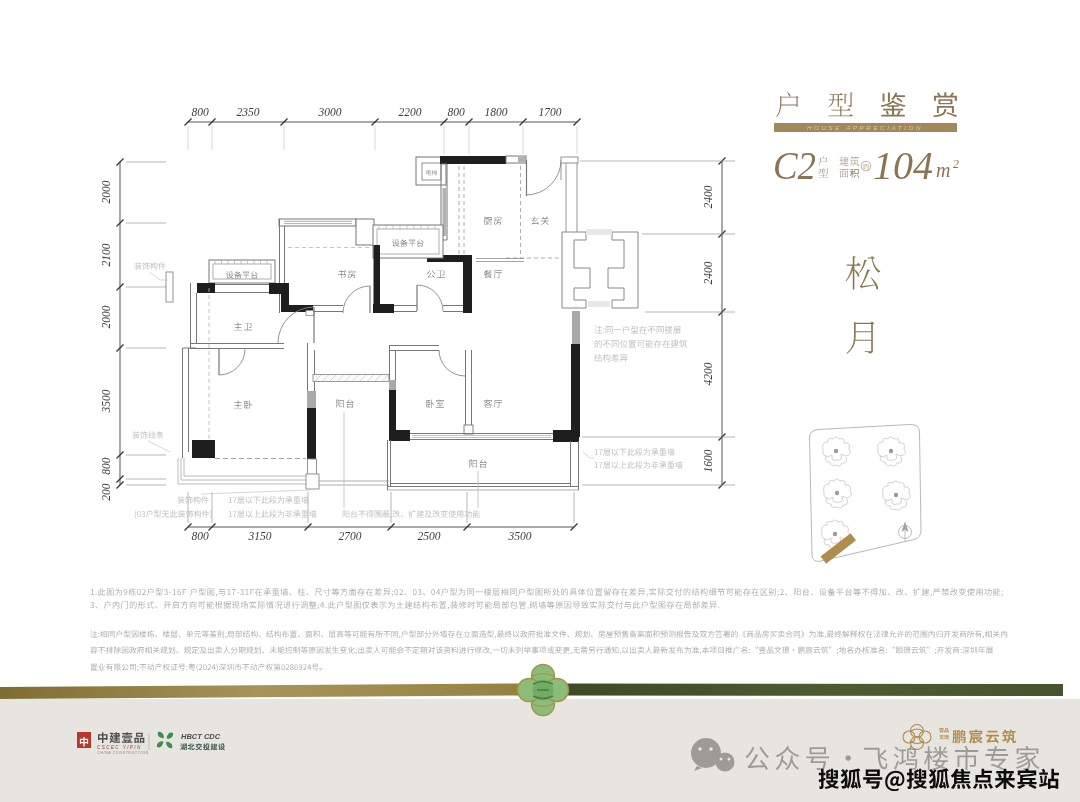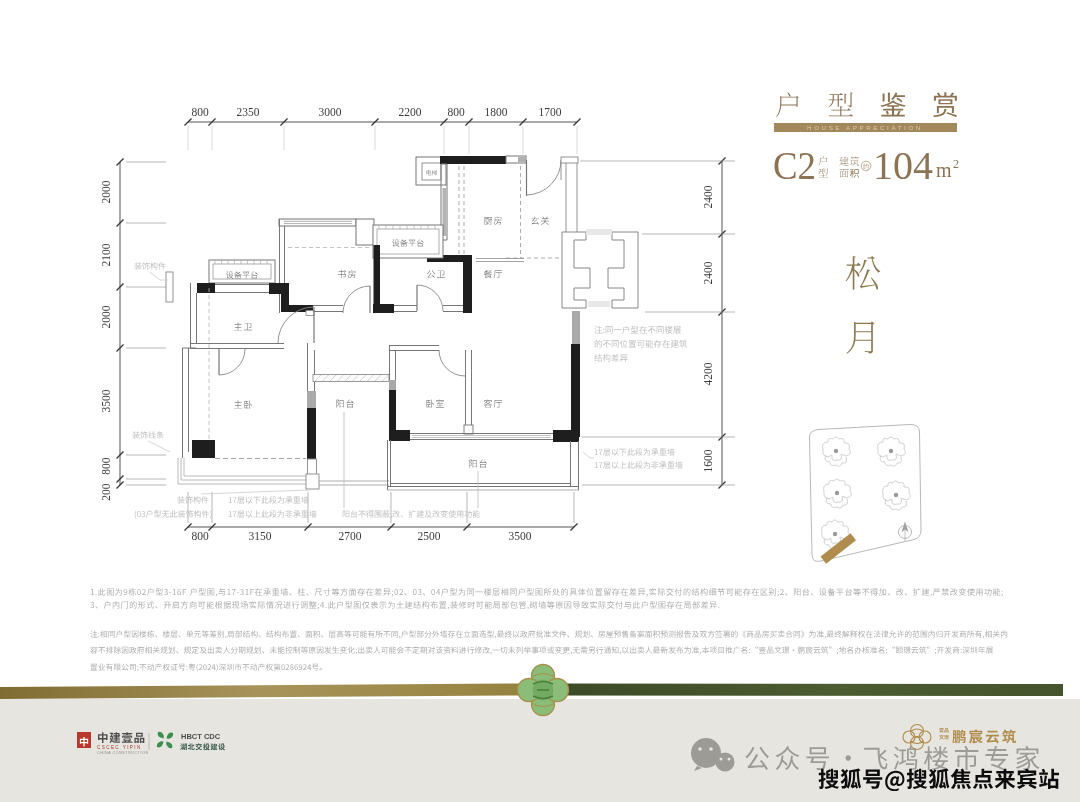--- a/index.html
+++ b/index.html
@@ -1,14 +1,14 @@
 <!DOCTYPE html>
 <html><head><meta charset="utf-8"><style>
 html,body{margin:0;padding:0;background:#fff;}
-#pg{position:relative;width:1080px;height:802px;overflow:hidden;font-family:"Liberation Sans",sans-serif;}
+#pg{position:relative;width:1080px;height:802px;overflow:hidden;font-family:"Liberation Sans",sans-serif;font-style:italic;}
 </style></head>
 <body>
 <div id="pg">
 <svg width="1080" height="802" viewBox="0 0 1080 802">
 <defs>
         <path id="g0" d="M466 425V250H186V425ZM515 425H809V250H515ZM466 471H186V641H466ZM515 471V641H809V471ZM135 688V139H186V203H466V66C466 -30 494 -53 591 -53C614 -53 807 -53 831 -53C928 -53 944 -3 955 145C940 149 919 158 906 168C899 31 889 -5 831 -5C790 -5 623 -5 591 -5C528 -5 515 8 515 64V203H858V688H515V835H466V688Z"></path>
         <path id="g1" d="M207 835V638H56V592H200C169 446 102 276 37 187C48 178 61 158 67 144C119 218 171 346 207 472V-72H253V484C284 433 324 362 339 330L371 368C353 396 280 510 253 545V592H364V638H253V835ZM629 440V310H445L461 440ZM422 483C416 415 405 323 394 267H603C539 165 430 66 330 18C339 9 354 -8 362 -20C458 31 561 128 629 231V-75H676V267H896C886 137 877 88 864 74C858 66 851 65 837 66C824 66 790 66 753 70C760 56 765 37 766 23C801 21 836 21 855 23C876 23 890 28 902 41C922 64 932 125 942 286C943 294 944 310 944 310H898H676V440H907V672H777C804 715 834 771 859 819L811 834C791 787 756 718 727 672H550L576 683C562 724 531 785 498 832L459 816C488 772 519 714 531 672H383V628H629V483ZM676 628H861V483H676Z"></path>
         <path id="g2" d="M211 635V592H589V635ZM291 466H506V314H291ZM246 507V274H551V507ZM265 229C288 172 309 95 314 49L358 60C352 105 330 181 305 237ZM610 371C650 307 685 220 695 164L738 180C728 235 691 322 650 385ZM811 689V521H589V475H811V-7C811 -22 807 -26 792 -27C777 -27 728 -27 670 -26C677 -40 684 -61 687 -72C759 -72 802 -72 826 -64C850 -56 859 -41 859 -6V475H953V521H859V689ZM486 245C471 182 443 90 419 29C330 17 248 7 187 0L195 -45C301 -31 454 -10 601 10L600 53L464 35C487 93 511 170 531 232ZM125 780V491C125 334 119 113 42 -47C54 -52 75 -65 83 -72C161 93 172 329 172 491V735H944V780Z"></path>
         <path id="g3" d="M506 487C531 452 563 403 578 372L620 393C605 423 573 470 545 506ZM233 370V327H442C425 156 377 28 187 -36C196 -44 210 -62 216 -71C360 -21 429 64 463 179H792C779 54 765 3 747 -14C739 -21 729 -23 710 -23C690 -23 631 -22 573 -16C580 -28 585 -46 587 -59C643 -63 699 -64 725 -63C754 -62 770 -57 785 -43C812 -19 826 42 841 198C842 206 843 222 843 222H474C481 255 487 290 490 327H908V370ZM449 819C463 792 478 759 489 730H148V485C148 331 137 115 37 -42C50 -47 71 -59 80 -67C182 94 196 326 196 485V516H869V730H543C531 761 512 802 494 834ZM196 686H821V559H196Z"></path>
         <path id="g4" d="M410 818C446 775 490 716 512 680L556 705C534 740 489 797 451 839ZM188 297C208 305 239 310 524 331C416 228 314 146 273 117C214 71 169 42 142 36C149 21 158 -4 161 -16C191 -5 241 0 832 40C854 5 874 -27 887 -54L930 -28C890 47 804 167 728 256L687 235C726 189 767 135 804 82L250 45C418 161 593 315 754 491L710 522C666 472 619 422 571 375L255 353C330 426 406 522 473 619L455 629H938V677H65V629H414C352 528 265 427 238 400C212 372 190 352 171 348C177 334 185 309 188 297Z"></path>

